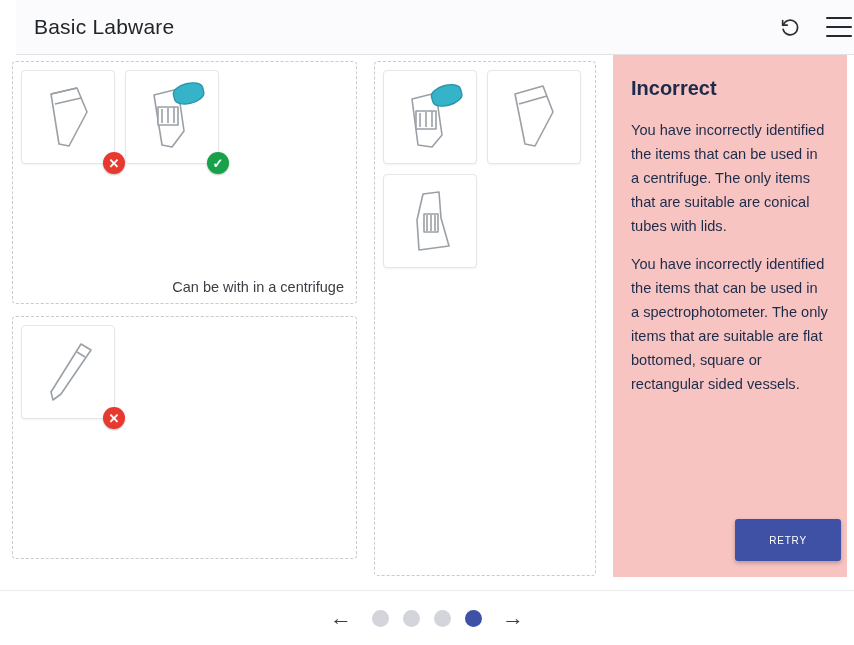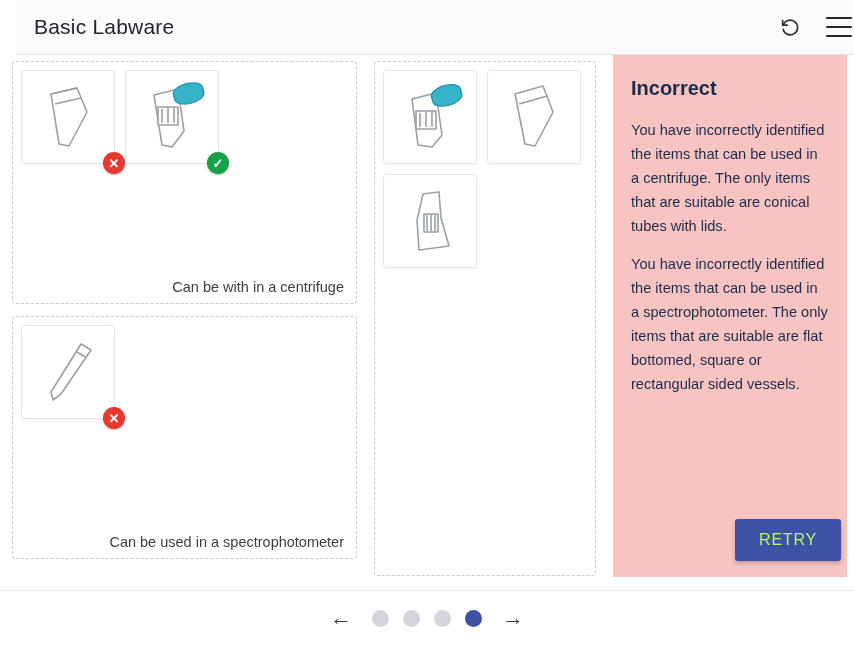--- a/index.html
+++ b/index.html
@@ -166,24 +166,24 @@
     color: #1d2b4a;
     margin: 0 0 14px 0;
   }
   .retry-btn {
     position: absolute;
     left: 122px;
     bottom: 16px;
     width: 106px;
     height: 42px;
     background: #3f51a5;
-    color: #bef264;
+    color: #ffffff;
     border: none;
     border-radius: 3px;
-    font-size: 16px;
+    font-size: 10px;
     letter-spacing: 0.8px;
     cursor: pointer;
     box-shadow: 0 2px 4px rgba(0,0,0,0.25);
   }
 
   
   .footer {
     position: absolute;
     left: 0; top: 590px;
     width: 854px;
@@ -278,21 +278,20 @@
           <svg class="item-svg" width="74" height="76" viewBox="0 0 74 76">
             <g fill="#ffffff" stroke="#9aa0a6" stroke-width="1.6" stroke-linejoin="round">
               <path d="M50 10 L60 16 L30 60 L22 66 L20 58 Z"></path>
               <path d="M46 18 L54 23"></path>
             </g>
           </svg>
           <div class="badge wrong">✕</div>
         </div>
 
       </div>
-      <div class="zone-label">Can be used in a spectrophotometer</div>
     </div>
 
   </div>
 
   <div class="tray">
     <div class="tray-grid">
 
       <div class="tile">
         <svg class="item-svg" width="84" height="80" viewBox="0 0 84 80">
           <g fill="#ffffff" stroke="#9aa0a6" stroke-width="1.6" stroke-linejoin="round">

